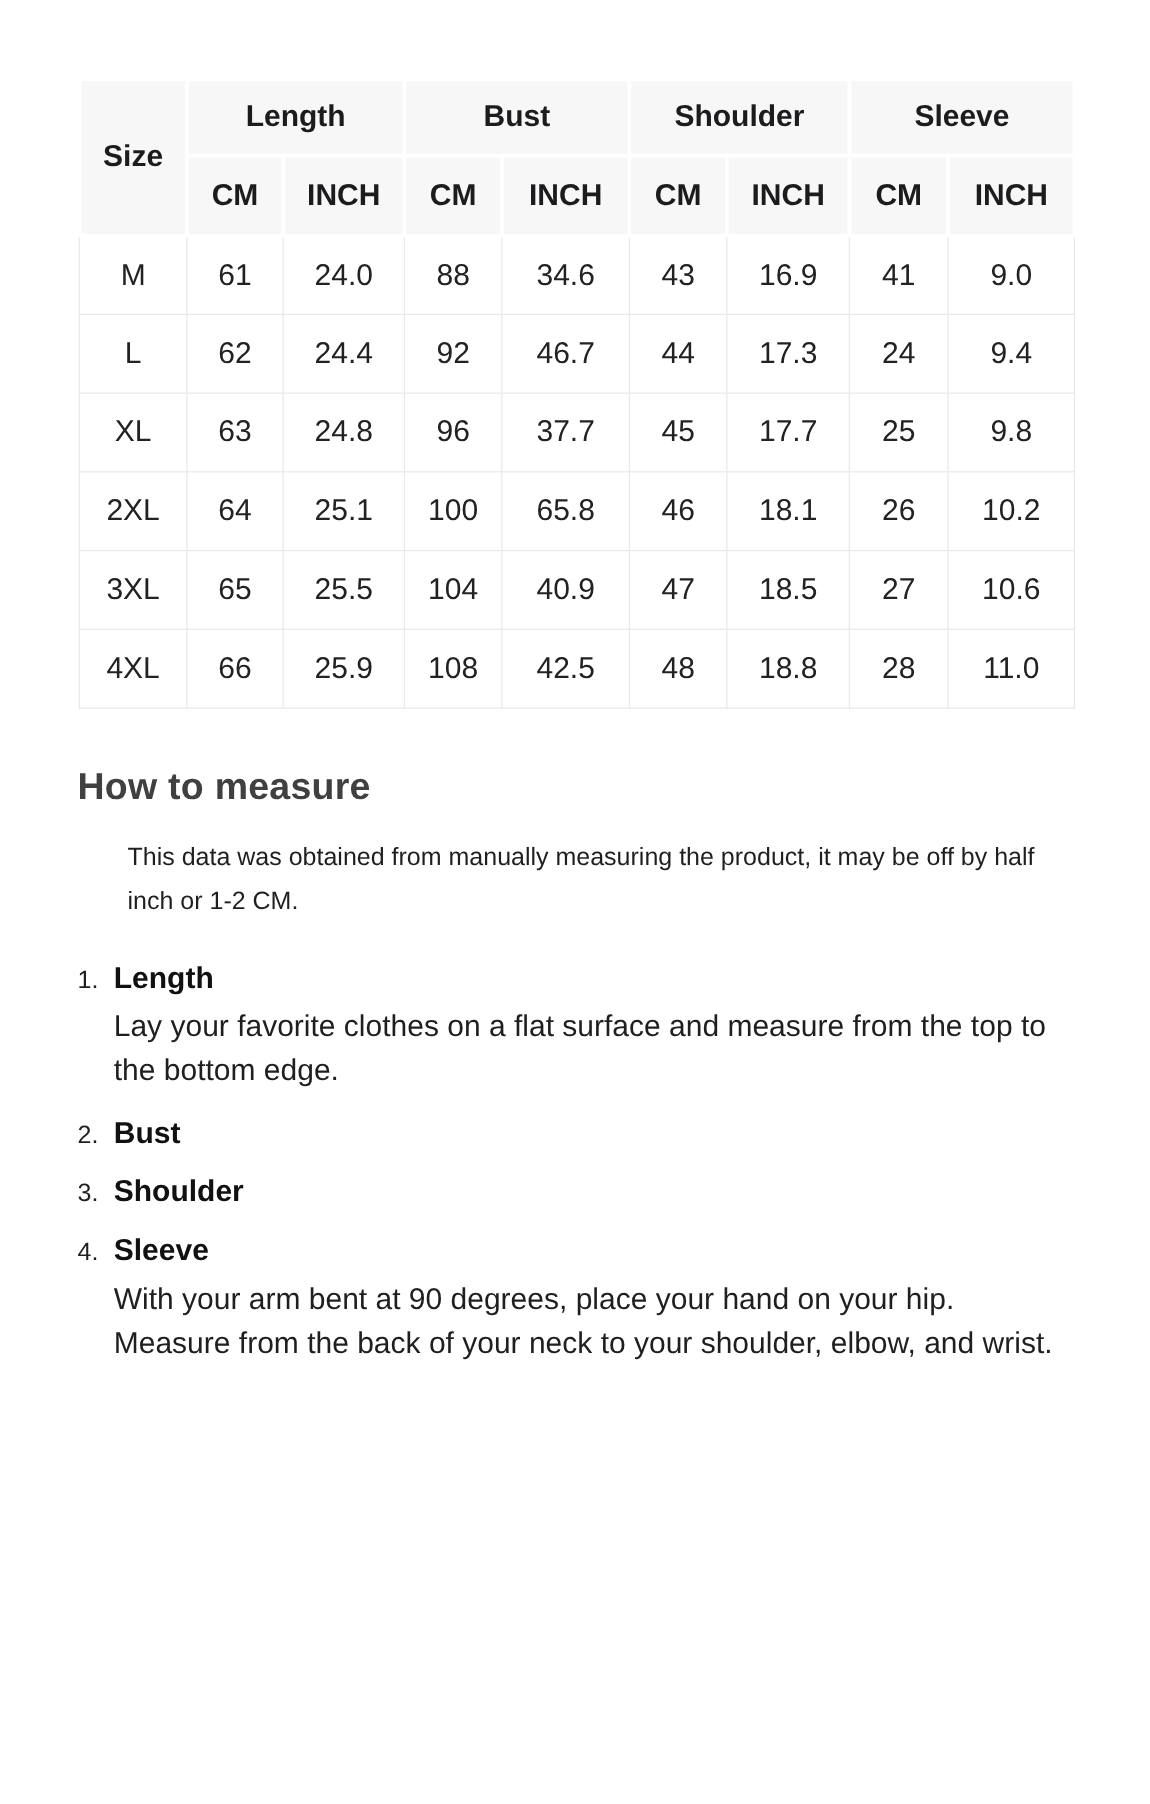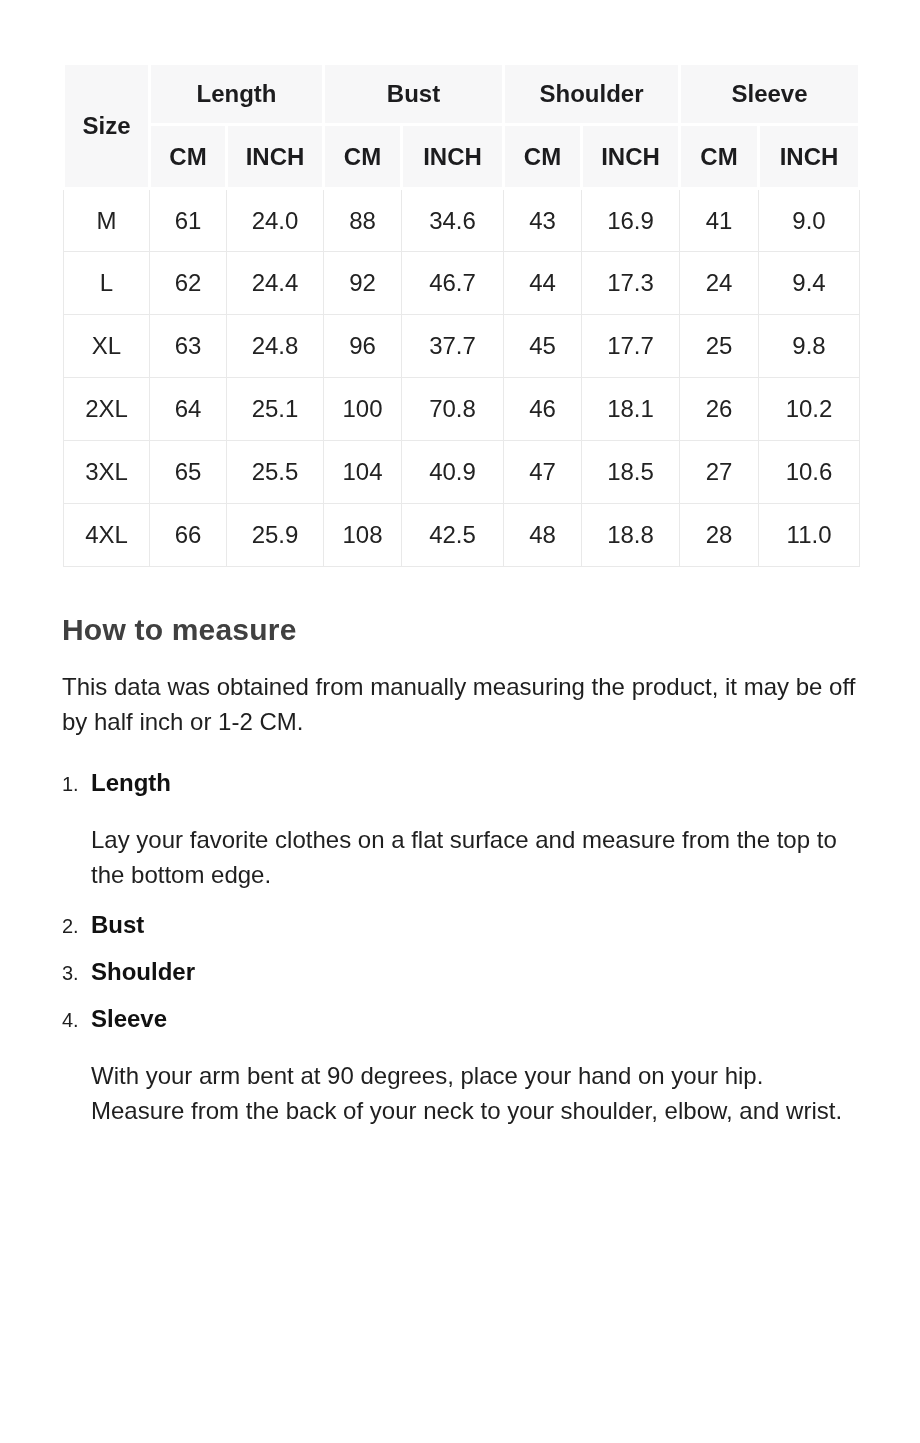--- a/index.html
+++ b/index.html
@@ -44,23 +44,24 @@
   
   .measure { margin-top: 46px; }
   .measure h2 {
     font-size: 30px;
     font-weight: bold;
     color: #404040;
     letter-spacing: 0.2px;
   }
   .measure p.intro {
     margin-top: 22px;
-    font-size: 24px;
+    font-size: 20px;
     line-height: 35px;
     max-width: 800px;
+    margin-left: 40px;
   }
   .measure ol {
     list-style: none;
     margin-top: 30px;
   }
   .measure ol li {
     position: relative;
     padding-left: 29px;
     margin-bottom: 19px;
   }
@@ -70,21 +71,21 @@
     top: 4px;
     font-size: 20px;
     color: #1f1f1f;
   }
   .measure ol li h3 {
     font-size: 24px;
     font-weight: bold;
     color: #111;
   }
   .measure ol li p {
-    margin-top: 25px;
+    margin-top: 7px;
     font-size: 24px;
     line-height: 35px;
     max-width: 770px;
   }
 </style>
 </head>
 <body>
 
 <div class="page">
 
@@ -151,21 +152,21 @@
           <td>45</td>
           <td>17.7</td>
           <td>25</td>
           <td>9.8</td>
         </tr>
         <tr>
           <td>2XL</td>
           <td>64</td>
           <td>25.1</td>
           <td>100</td>
-          <td>70.8</td>
+          <td>65.8</td>
           <td>46</td>
           <td>18.1</td>
           <td>26</td>
           <td>10.2</td>
         </tr>
         <tr>
           <td>3XL</td>
           <td>65</td>
           <td>25.5</td>
           <td>104</td>

